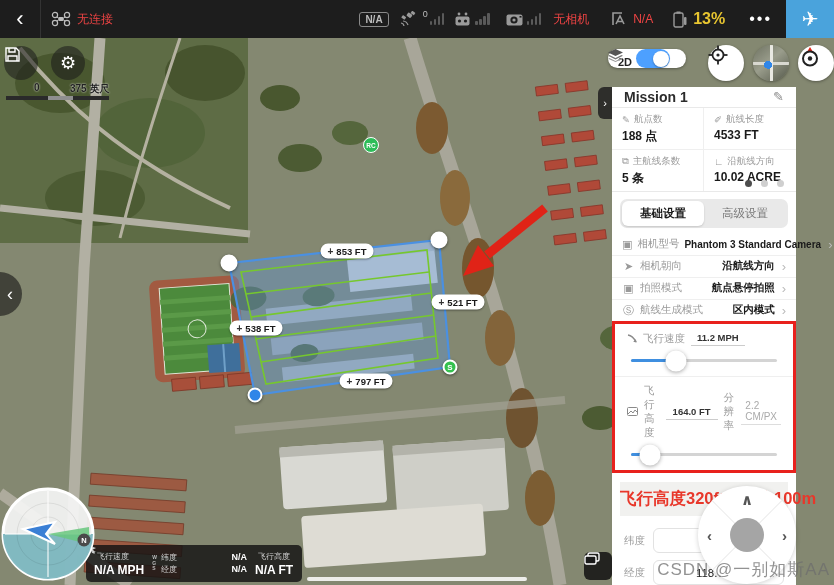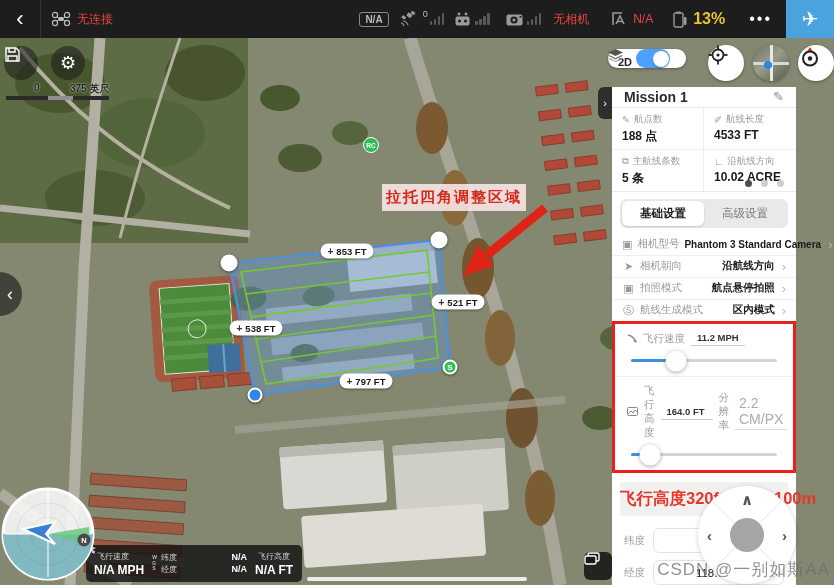--- a/index.html
+++ b/index.html
@@ -100,23 +100,23 @@
   .srow { display:flex; align-items:center; padding:0 10px; height:33px; border-bottom:1px solid #efefef; gap:5px; }
   .srow .ic { color:#9a9a9a; font-size:11px; width:13px; text-align:center; }
   .srow .k { color:#9a9a9a; font-size:10.5px; white-space:nowrap; }
   .srow .v { flex:1; text-align:right; font-size:10.5px; font-weight:bold; color:#1a1a1a; white-space:nowrap; }
   .srow .chev { color:#bbb; font-size:13px; margin-left:2px; }
   .red-section { border:3px solid #e8211d; margin-top:-1px; }
   .slider-row { padding:7px 12px 4px; }
   .slider-head { display:flex; align-items:center; gap:6px; }
   .slider-head .ic { color:#8a8a8a; font-size:10px; }
   .slider-head .k { color:#9a9a9a; font-size:10.5px; }
-  .slider-head .v { font-size:9.5px; font-weight:bold; color:#333; border-bottom:1px solid #ccc; padding:1px 6px 2px; min-width:52px; }
+  .slider-head .v { font-size:9.5px; font-weight:bold; color:#333; border-bottom:1px solid #ccc; padding:1px 6px 2px; min-width:52px; text-align:center;}
   .slider-head .rk { color:#9a9a9a; font-size:10.5px; margin-left:auto; }
-  .slider-head .rv { font-size:14px; color:#aaa; border-bottom:1px solid #ddd; padding:1px 4px 2px; }
+  .slider-head .rv { font-size:10px; color:#aaa; border-bottom:1px solid #ddd; padding:1px 4px 2px; }
   .track { position:relative; height:3px; background:#d4d4d4; border-radius:2px; margin:13px 4px 10px; }
   .track .fill { position:absolute; left:0; top:0; height:3px; background:#3f8fe0; border-radius:2px; }
   .track .thumb { position:absolute; top:50%; transform:translate(-50%,-50%); width:21px; height:21px; border-radius:50%; background:#fff; box-shadow:0 1px 4px rgba(0,0,0,0.35); }
   .note { margin:9px 8px 4px; background:#f1f1ef; text-align:center; font-size:16.5px; font-weight:bold; color:#e8372a; padding:6px 0; white-space:nowrap; }
   .coords { padding:8px 12px 0; display:flex; flex-direction:column; gap:7px; }
   .coord { display:flex; align-items:center; gap:8px; }
   .coord .k { color:#9a9a9a; font-size:10.5px; width:24px; }
   .coord .box { width:146px; height:25px; border:1px solid #e2e2e2; border-radius:6px; display:flex; align-items:center; justify-content:flex-end; padding:0 8px; font-size:11.5px; color:#222; background:#fff; }
   .dpad { position:absolute; right:0px; bottom:1px; width:98px; height:98px; border-radius:50%; background:#fff; box-shadow:0 1px 5px rgba(0,0,0,0.18); overflow:hidden; }
   .dpad .diag1,.dpad .diag2 { position:absolute; left:-20px; top:48.5px; width:138px; height:1px; background:#ececec; }
@@ -260,21 +260,20 @@
             <path d="M2,2 h10 l3,3 v10 h-13 z M5,2 v4 h6 v-4 M4,10 h9 v5 h-9 z" fill="none" stroke="#fff" stroke-width="1.4"></path>
           </svg>
       </span>
     </div>
     <div class="round-btn dark-btn" style="left:51px; top:8px;">
       <span class="ticon" style="color:#fff;font-size:18px;">⚙</span>
     </div>
 
     <div class="left-collapse">‹</div>
 
-    <div class="annotation">拉托四角调整区域</div>
 
     <div class="rc-marker" style="left:371px; top:107px;">RC</div>
 
     <div class="pill" style="left:347px; top:213px;">
         <span class="plus">+</span>
         <span>853 FT</span>
       </div>
     <div class="pill" style="left:458px; top:264px;">
         <span class="plus">+</span>
         <span>521 FT</span>

